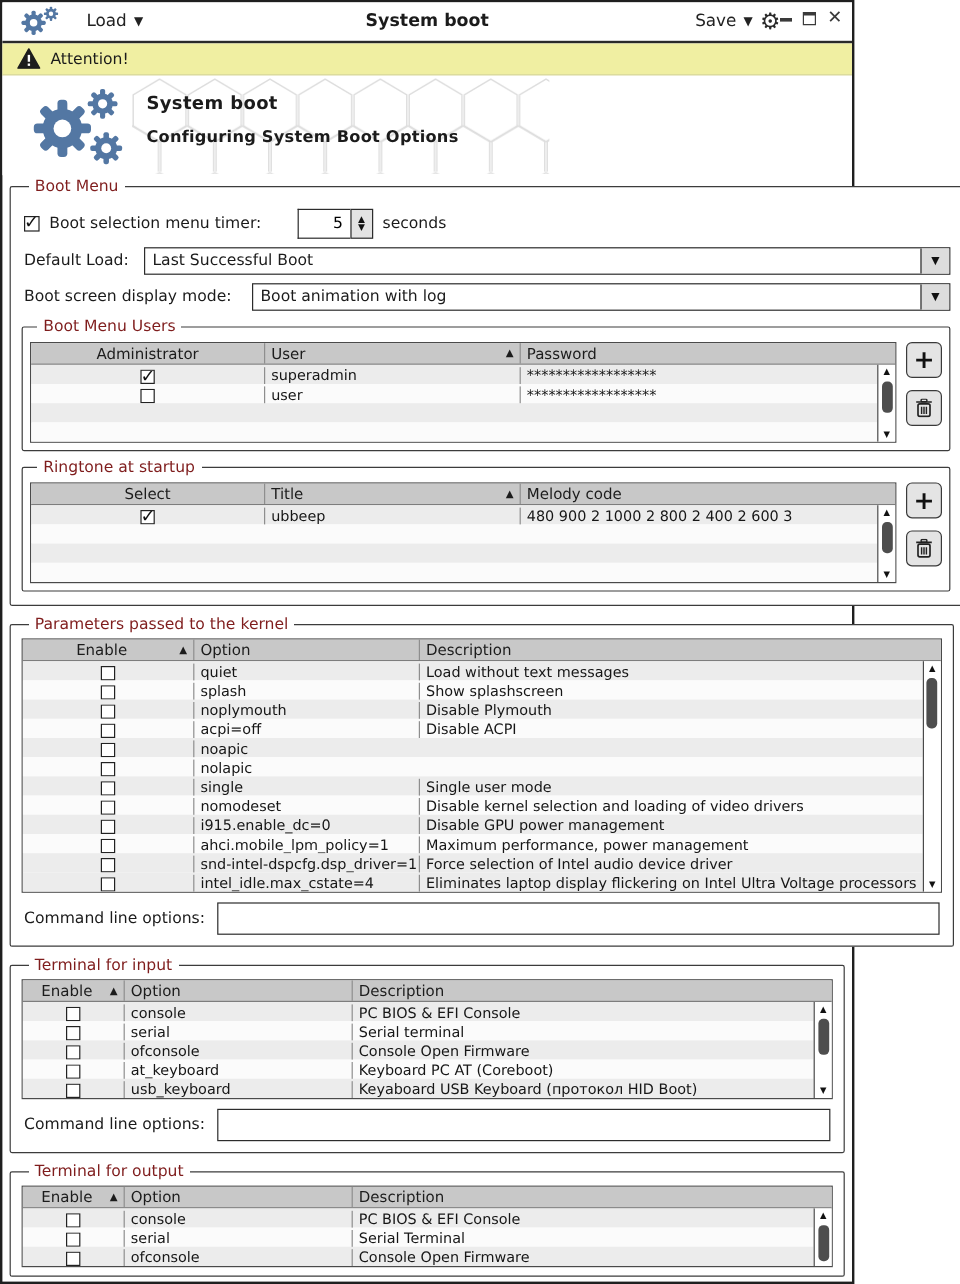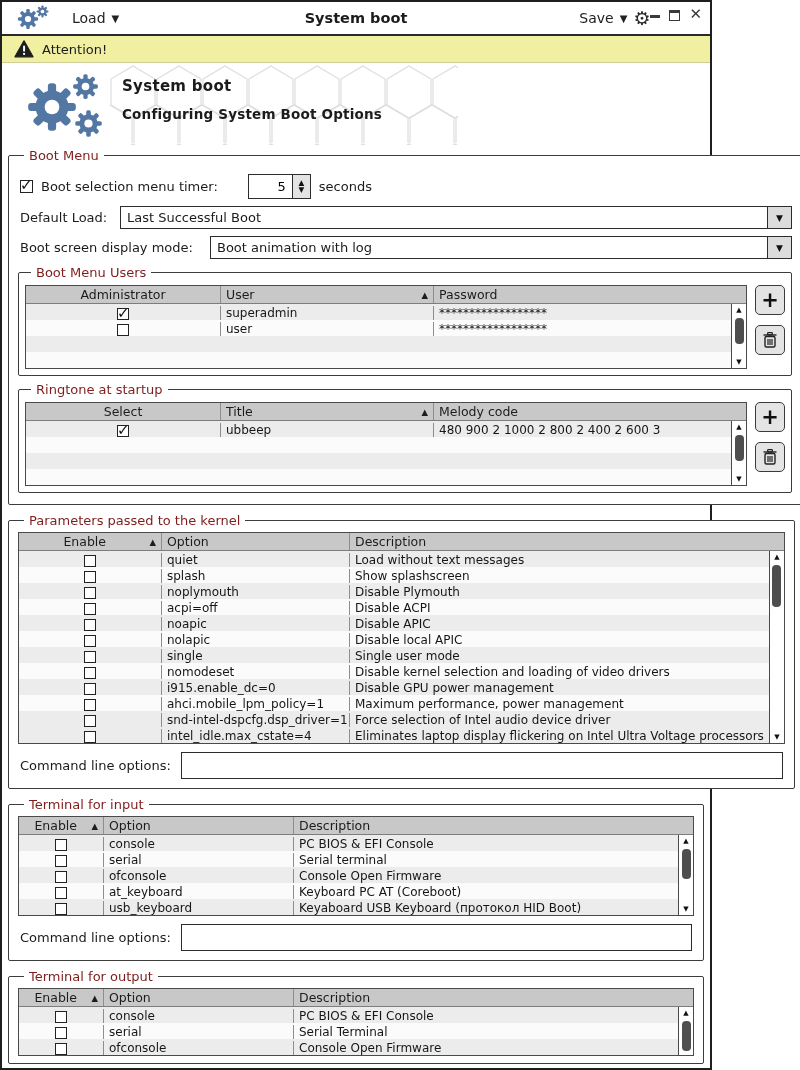--- a/index.html
+++ b/index.html
@@ -431,29 +431,27 @@
             </div>
             <div class="td c2">acpi=off</div>
             <div class="td c3">Disable ACPI</div>
           </div>
 
           <div class="tr r-odd">
             <div class="td c1 center">
               <span class="checkbox"></span>
             </div>
             <div class="td c2">noapic</div>
-            <div class="td c3">Disable APIC</div>
           </div>
 
           <div class="tr r-even">
             <div class="td c1 center">
               <span class="checkbox"></span>
             </div>
             <div class="td c2">nolapic</div>
-            <div class="td c3">Disable local APIC</div>
           </div>
 
           <div class="tr r-odd">
             <div class="td c1 center">
               <span class="checkbox"></span>
             </div>
             <div class="td c2">single</div>
             <div class="td c3">Single user mode</div>
           </div>
 

